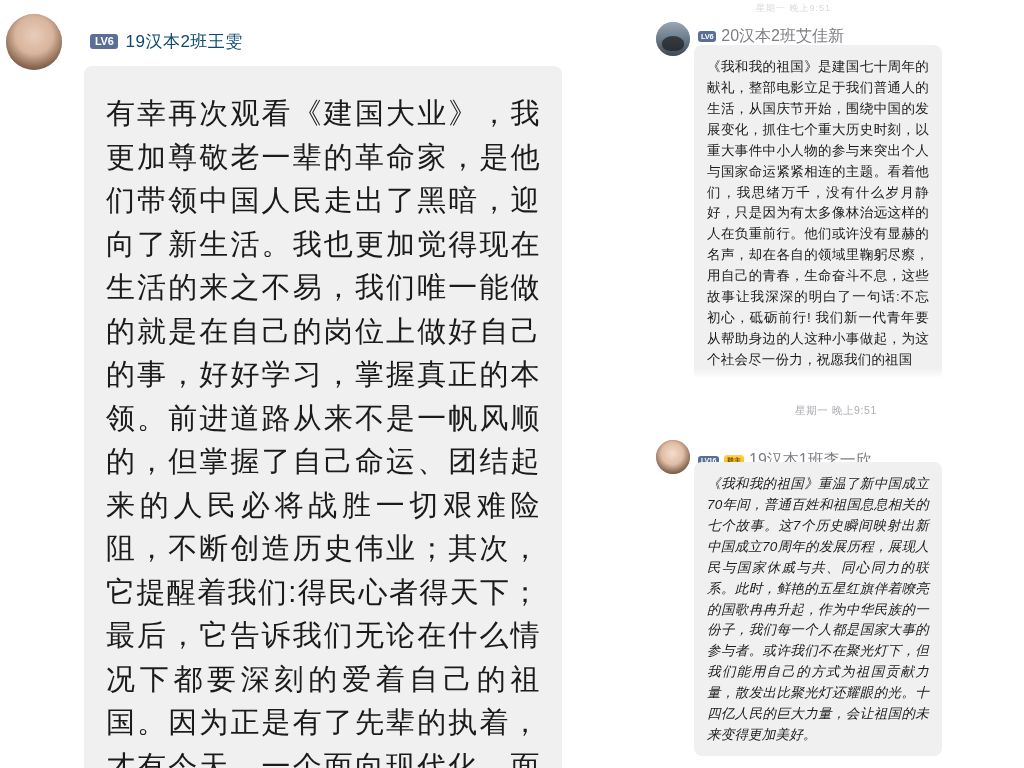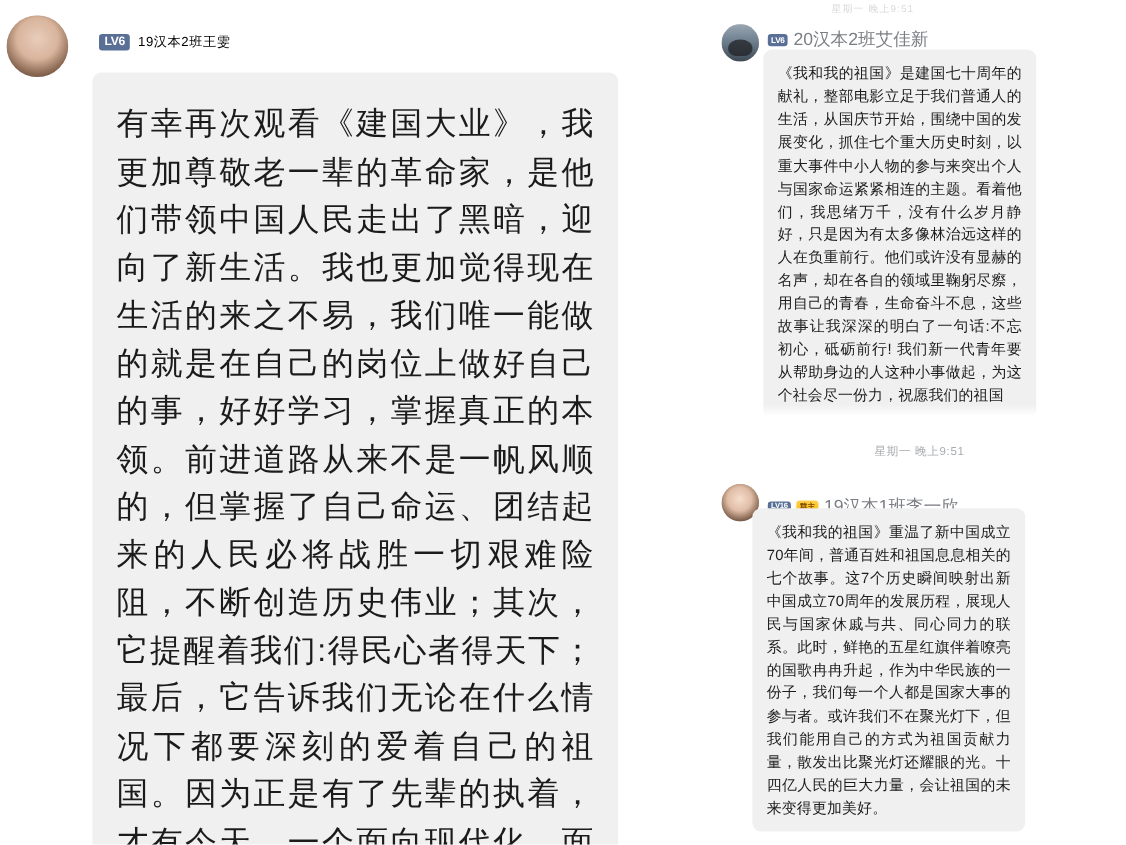--- a/index.html
+++ b/index.html
@@ -71,22 +71,22 @@
     background: #5a6f96;
     color: #ffffff;
     border-radius: 3px;
     font-weight: bold;
     letter-spacing: -0.3px;
   }
   .lv-badge-big { font-size: 11px; padding: 1px 5px 2px; }
   .lv-badge-sm { font-size: 7.5px; padding: 1px 3px; }
   .lv-badge-sm2 { font-size: 7px; padding: 1px 3px; }
   .sender-name-big {
-    font-size: 12px;
-    color: #000000;
+    font-size: 17px;
+    color: #0c4a6e;
     letter-spacing: 0.5px;
   }
   .sender-name-sm {
     font-size: 16px;
     color: #7b7e83;
   }
   .owner-badge {
     display: inline-flex;
     align-items: center;
     justify-content: center;
@@ -155,21 +155,21 @@
   .bubble-sm {
     position: absolute;
     width: 248px;
     padding: 12px 13px 10px 13px;
     font-size: 13.5px;
     line-height: 1.55;
     letter-spacing: 0.2px;
     text-align: justify;
   }
   .bubble-top { left: 46px; top: 45px; }
-  .bubble-bottom { left: 36px; top: 80px; }
+  .bubble-bottom { left: 46px; top: 80px; font-style: italic; }
 
   .ts-divider {
     position: absolute;
     left: 0; top: 22px;
     width: 376px;
     text-align: center;
     font-size: 10.5px;
     color: #a9acb1;
     letter-spacing: 0.6px;
   }

